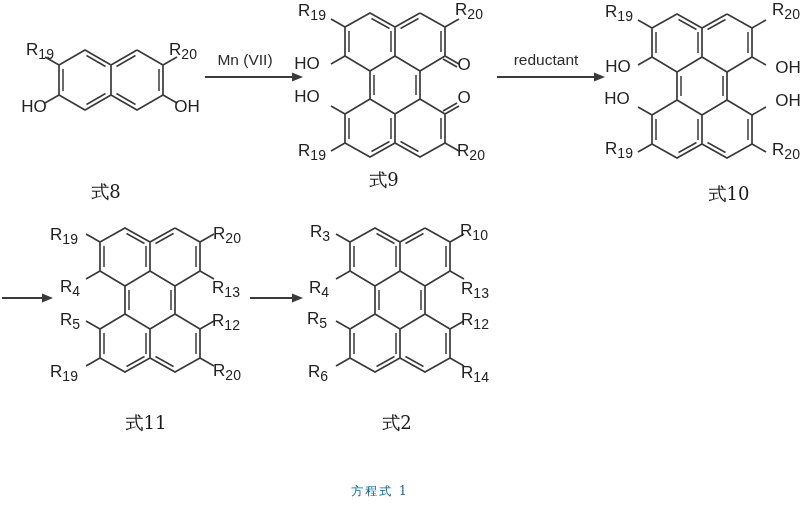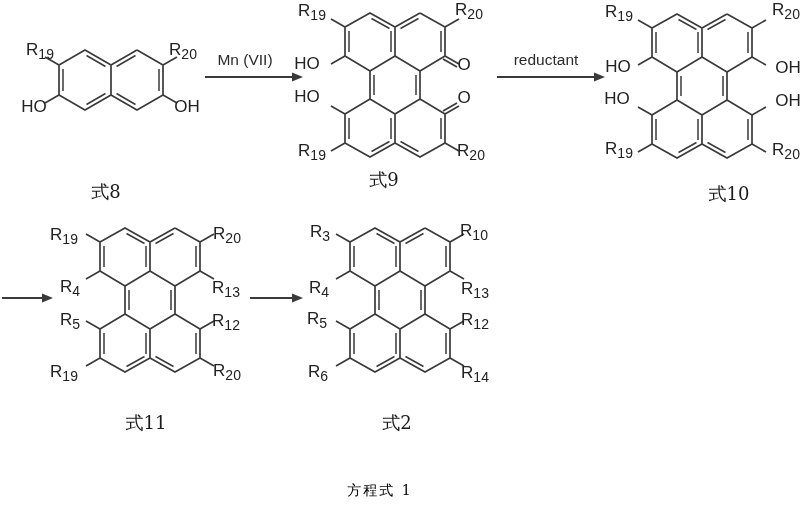--- a/index.html
+++ b/index.html
@@ -6,21 +6,21 @@
   .page{position:relative;width:800px;height:511px;background:#ffffff;overflow:hidden;
         font-family:"Liberation Sans",sans-serif;color:#1f1f1f;}
   .skel{position:absolute;left:0;top:0;}
   .lbl{position:absolute;transform:translate(-50%,-50%);font-size:17px;line-height:1;
        white-space:nowrap;color:#222;}
   .lbl sub{font-size:14px;line-height:1;}
   .arrlbl{position:absolute;transform:translate(-50%,-50%);font-size:15.5px;color:#2a2a2a;
           white-space:nowrap;}
   .cap{position:absolute;transform:translate(-50%,-50%);font-size:18px;color:#1a1a1a;
        font-family:"DejaVu Serif","Liberation Serif",serif;white-space:nowrap;}
-  .eqcap{position:absolute;transform:translate(-50%,-50%);font-size:14px;color:#000000;
+  .eqcap{position:absolute;transform:translate(-50%,-50%);font-size:12px;color:#0369a1;
        font-family:"DejaVu Serif","Liberation Serif",serif;letter-spacing:2px;white-space:nowrap;}
 </style>
 </head>
 <body>
 
 <div class="page">
 
   <svg class="skel" width="800" height="511" viewBox="0 0 800 511">
     <defs>
 

